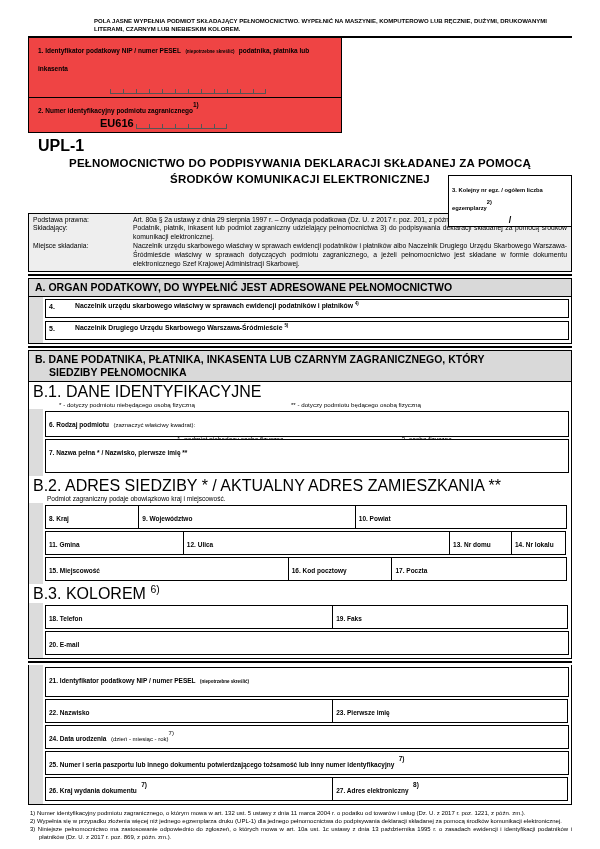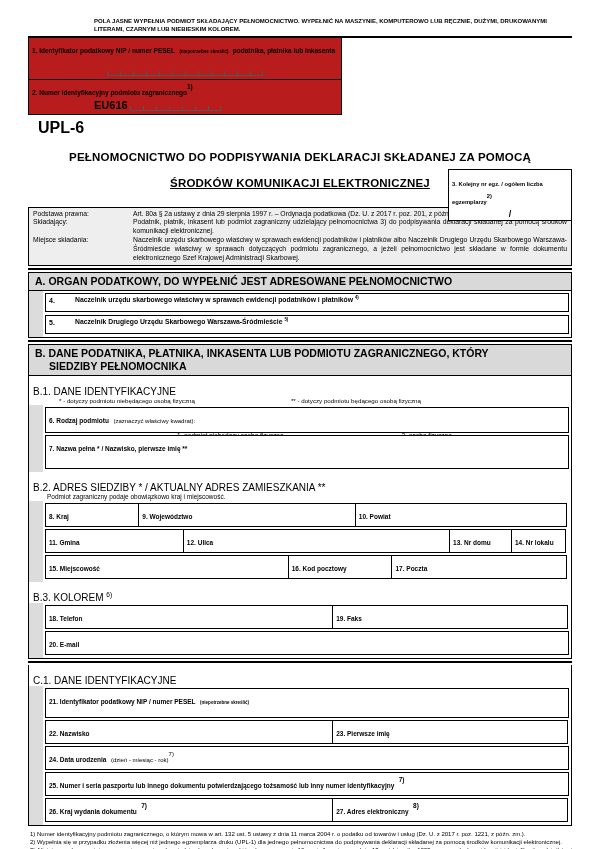--- a/index.html
+++ b/index.html
@@ -15,35 +15,35 @@
     font-family:"Liberation Sans","DejaVu Sans",sans-serif;
     color:#000;position:relative;
   }
   .page{padding:18px 28px 0 28px;}
   sup{font-size:0.65em;vertical-align:super;line-height:0;}
 
   .top-note{font-size:6px;font-weight:bold;line-height:1.3;margin-left:66px;width:478px;margin-bottom:2px;}
   .top-rule{border-top:2px solid var(--border);width:100%;}
 
   .idblock{width:314px;}
-  .idbox{border:1px solid var(--border);border-top:none;background:#b91c1c;padding:1px 3px 3px 3px;}
+  .idbox{border:1px solid var(--border);border-top:none;background:#ef4444;padding:1px 3px 3px 9px;}
   .idbox.first{border-top:1px solid var(--border);margin-top:-1px;}
   .flabel{font-size:6.5px;font-weight:bold;}
   .fsmall{font-size:4.5px;font-weight:bold;}
   .comb{display:inline-flex;}
   .comb span{width:13px;height:5px;border-left:1px solid #555;border-bottom:1px solid #555;}
   .comb span:last-child{border-right:1px solid #555;}
   .comb-center{display:flex;width:157px;margin:14px auto 0 auto;}
   .f2val{display:flex;align-items:flex-end;margin-top:1px;margin-left:62px;}
   .f2text{font-size:11px;font-weight:bold;margin-right:2px;line-height:1;}
 
   .code{font-size:16px;font-weight:bold;margin:4px 0 0 10px;}
   .titlewrap{position:relative;height:56px;}
-  .title1{font-size:11.5px;font-weight:bold;text-align:center;margin-top:14px;letter-spacing:0.2px;}
-  .title2{font-size:11.5px;font-weight:bold;text-align:center;margin-top:14px;letter-spacing:0.2px;text-decoration:underline;}
+  .title1{font-size:11.5px;font-weight:bold;text-align:center;margin-top:2px;letter-spacing:0.2px;}
+  .title2{font-size:11.5px;font-weight:bold;text-align:center;margin-top:4px;letter-spacing:0.2px;}
   .box3{position:absolute;right:0;top:18px;width:124px;border:1px solid var(--border);padding:2px 3px 1px 3px;background:#fff;}
   .b3l{font-size:5.8px;font-weight:bold;line-height:1.2;}
   .b3v{font-size:9px;font-weight:bold;text-align:center;margin-top:1px;}
 
   .legal{border:1px solid var(--border);background:var(--legal-bg);padding:2px 4px;font-size:6.8px;line-height:1.3;}
   .legal-row{display:flex;}
   .legal-label{width:100px;flex:none;}
   .legal-text{flex:1;text-align:justify;}
 
   .drule{height:2px;border-top:1px solid var(--border);border-bottom:1px solid var(--border);margin:2px 0;}
@@ -57,21 +57,21 @@
   .row{display:flex;margin-top:2px;}
   .row:first-child{margin-top:0;}
   .cell{border:1px solid var(--border);background:#fff;padding:1px 3px;position:relative;}
   .cell + .cell{margin-left:-1px;}.h24{height:24px;}.h26{height:26px;}.h30{height:30px;}.h34{height:34px;}
   .arow{display:flex;border:1px solid var(--border);background:#fff;height:19px;padding:1px 3px;}
   .arow + .arow{margin-top:3px;}
   .anum{width:26px;flex:none;font-size:7px;font-weight:bold;padding-top:2px;}
   .albl{font-size:6.8px;font-weight:bold;padding-top:1px;}
 
   .subwrap{border:1px solid var(--border);border-top:none;background:#fff;}
-  .sub-title{font-size:10px;padding:10px 2px 0 4px;}
+  .sub-title{font-size:16px;padding:1px 2px 0 4px;}
   .sub-sub{font-size:6.5px;padding:0 2px 1px 18px;}
   .legend{display:flex;font-size:6.2px;padding:0 2px 1px 30px;}
   .legend .lg2{margin-left:96px;}
   .gutterwrap{display:flex;}
   .gutterwrap .gutter{align-self:stretch;}
   .opts{display:flex;font-size:6.5px;margin-top:5px;}
   .opt1{margin-left:128px;}
   .opt2{margin-left:118px;}
   .lnormal{font-size:6px;font-weight:normal;}
   .w-f8{width:18%;}.w-f9{width:41.5%;}.w-f10{width:40.5%;}
@@ -125,21 +125,21 @@
             <span></span>
             <span></span>
             <span></span>
             <span></span>
             <span></span>
           </div>
       </div>
     </div>
   </div>
 
-  <div class="code">UPL-6</div>
+  <div class="code">UPL-1</div>
 
   <div class="titlewrap">
     <div class="title1">PEŁNOMOCNICTWO DO PODPISYWANIA DEKLARACJI SKŁADANEJ ZA POMOCĄ</div>
     <div class="title2">ŚRODKÓW KOMUNIKACJI ELEKTRONICZNEJ</div>
     <div class="box3">
       <div><span class="b3l">3. Kolejny nr egz. / ogółem liczba egzemplarzy</span><sup class="b3l">2)</sup></div>
       <div class="b3v">/</div>
     </div>
   </div>
 
@@ -171,21 +171,21 @@
       <div class="arow">
         <div class="anum">5.</div>
         <div class="albl"><span>Naczelnik Drugiego Urzędu Skarbowego Warszawa-Śródmieście</span> <sup>5)</sup></div>
       </div>
     </div>
   </div>
 
   <div class="drule"></div>
 
   <div class="sec-header">
-    <div>B. DANE PODATNIKA, PŁATNIKA, INKASENTA LUB PODMIOTU ZAGRANICZNEGO, KTÓRY</div>
+    <div>B. DANE PODATNIKA, PŁATNIKA, INKASENTA LUB CZARNYM ZAGRANICZNEGO, KTÓRY</div>
     <div class="l2">SIEDZIBY PEŁNOMOCNIKA</div>
   </div>
 
   <div class="subwrap">
     <div class="sub-title">B.1. DANE IDENTYFIKACYJNE</div>
     <div class="legend">
       <span>* - dotyczy podmiotu niebędącego osobą fizyczną</span>
       <span class="lg2">** - dotyczy podmiotu będącego osobą fizyczną</span>
     </div>
     <div class="gutterwrap">
@@ -243,21 +243,20 @@
           <div class="cell w-full h24"><span class="flabel">20. E-mail</span></div>
         </div>
       </div>
     </div>
   </div>
 
   <div class="drule"></div>
 
 
   <div class="subwrap">
-    <div class="sub-title">C.1. DANE IDENTYFIKACYJNE</div>
     <div class="gutterwrap">
       <div class="gutter"></div>
       <div class="rowsarea">
         <div class="row">
           <div class="cell w-full h30">
             <span class="flabel">21. Identyfikator podatkowy NIP / numer PESEL</span>
             <span class="fsmall">(niepotrzebne skreślić)</span>
             <div class="comb comb-center">
                 <span></span>
                 <span></span>

